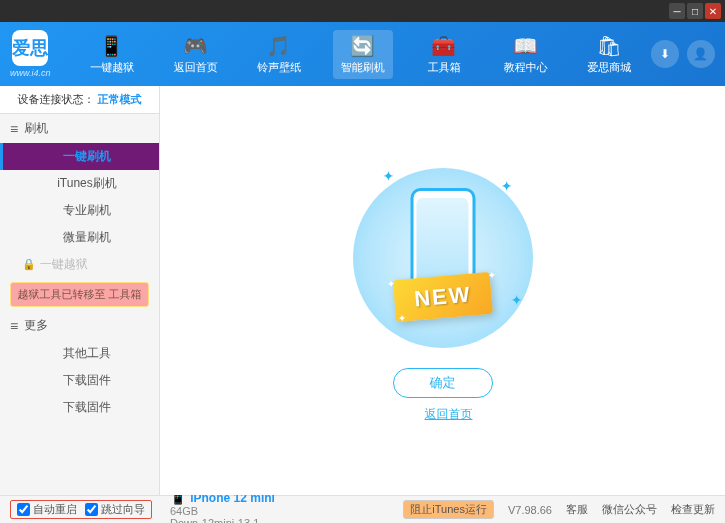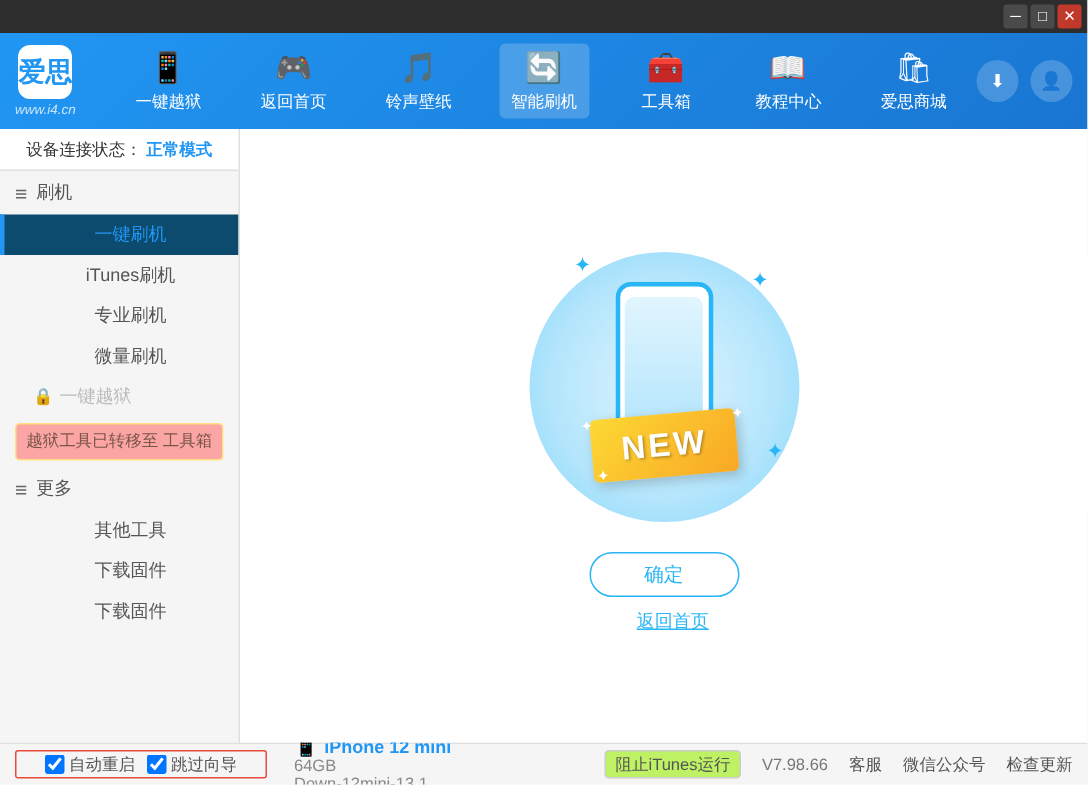--- a/index.html
+++ b/index.html
@@ -99,24 +99,24 @@
     }
     .sidebar-section-header .section-icon { margin-right: 6px; font-size: 14px; color: #666; }
 
     .sidebar-item {
       padding: 5px 10px 5px 22px;
       font-size: 12px; color: #555;
       cursor: pointer;
       border-left: 3px solid transparent;
     }
     .sidebar-item.active {
-      background: #0c4a6e;
+      background: #701a75;
       color: #2196F3;
       border-left: 3px solid #2196F3;
-      font-weight: normal;
+      font-weight: bold;
     }
 
     .sidebar-disabled {
       padding: 5px 10px 5px 22px;
       font-size: 12px; color: #bbb;
       display: flex; align-items: center; gap: 4px;
     }
     .lock-icon { font-size: 11px; color: #bbb; }
 
     .jb-notice {
@@ -281,21 +281,21 @@
     .device-name { font-size: 12px; color: #2196F3; font-weight: bold; }
     .device-detail { font-size: 11px; color: #888; }
 
     .bottom-right {
       display: flex; align-items: center; gap: 14px; font-size: 11px; color: #777;
     }
     .bottom-link { cursor: pointer; color: #555; }
 
     .itunes-btn {
       display: flex; align-items: center; gap: 3px;
-      background: #bef264;
+      background: #fdba74;
       border: 1px solid #ccc;
       border-radius: 3px;
       padding: 1px 6px;
       font-size: 11px;
       cursor: pointer;
       color: #555;
     }
   </style>
 </head>
 <body>
@@ -409,21 +409,21 @@
 
 
     <div class="confirm-btn">确定</div>
 
     <div class="re-jailbreak-link">返回首页</div>
   </div>
 </div>
 
 <div class="bottom-bar">
   <div class="bottom-left">
-    <div style="border: 1.5px solid #e74c3c; border-radius: 2px; padding: 1px 19px; display:flex; align-items:center; gap:8px;">
+    <div style="border: 1.5px solid #e74c3c; border-radius: 2px; padding: 1px 6px; display:flex; align-items:center; gap:8px;">
       <label class="checkbox-item">
         <input type="checkbox" checked="" style="">
         <span>自动重启</span>
       </label>
       <label class="checkbox-item">
         <input type="checkbox" checked="" style="">
         <span>跳过向导</span>
       </label>
     </div>
 

